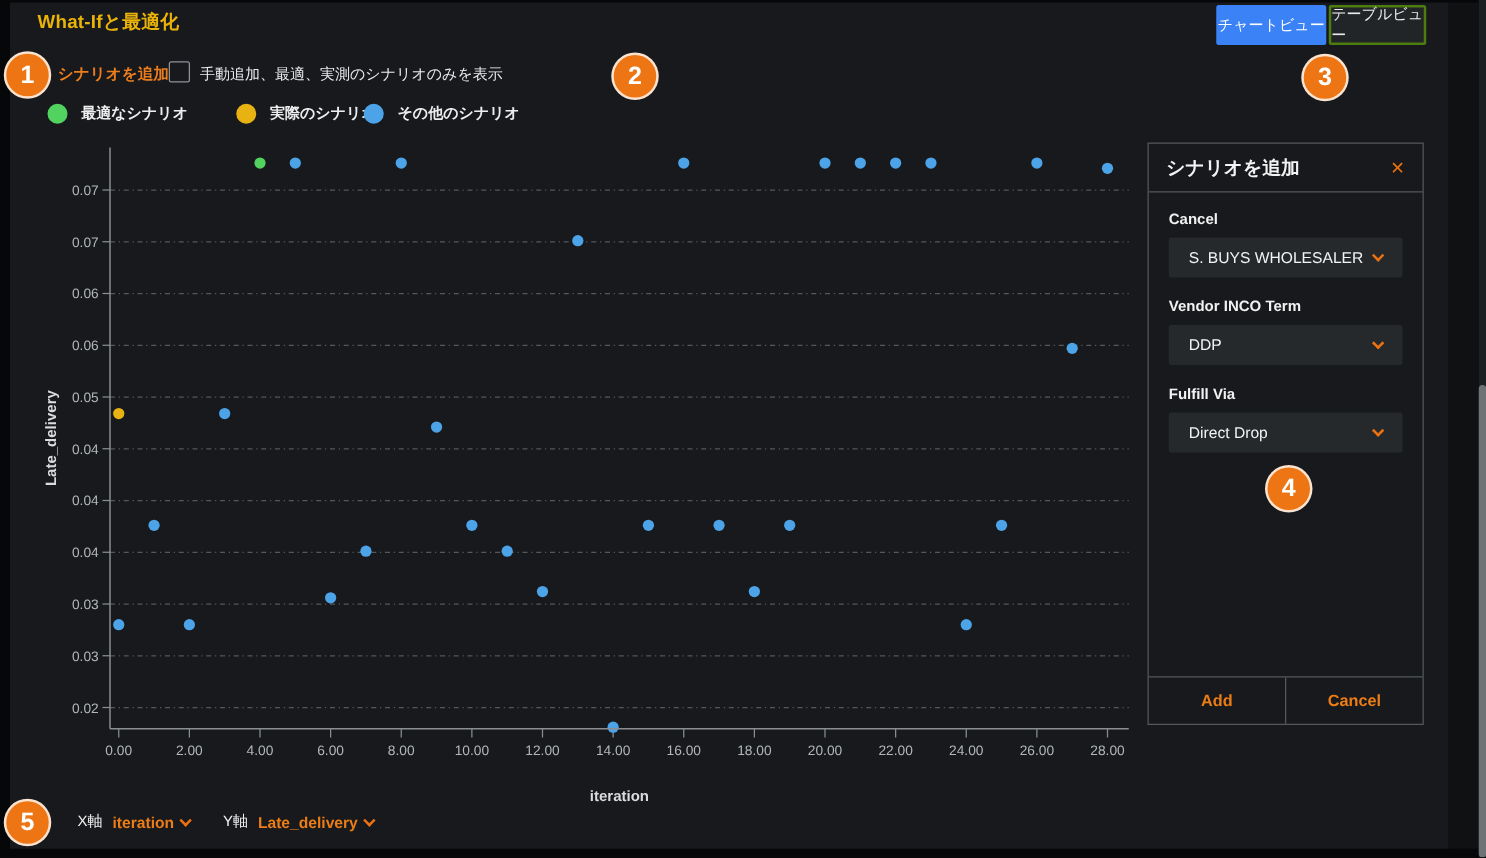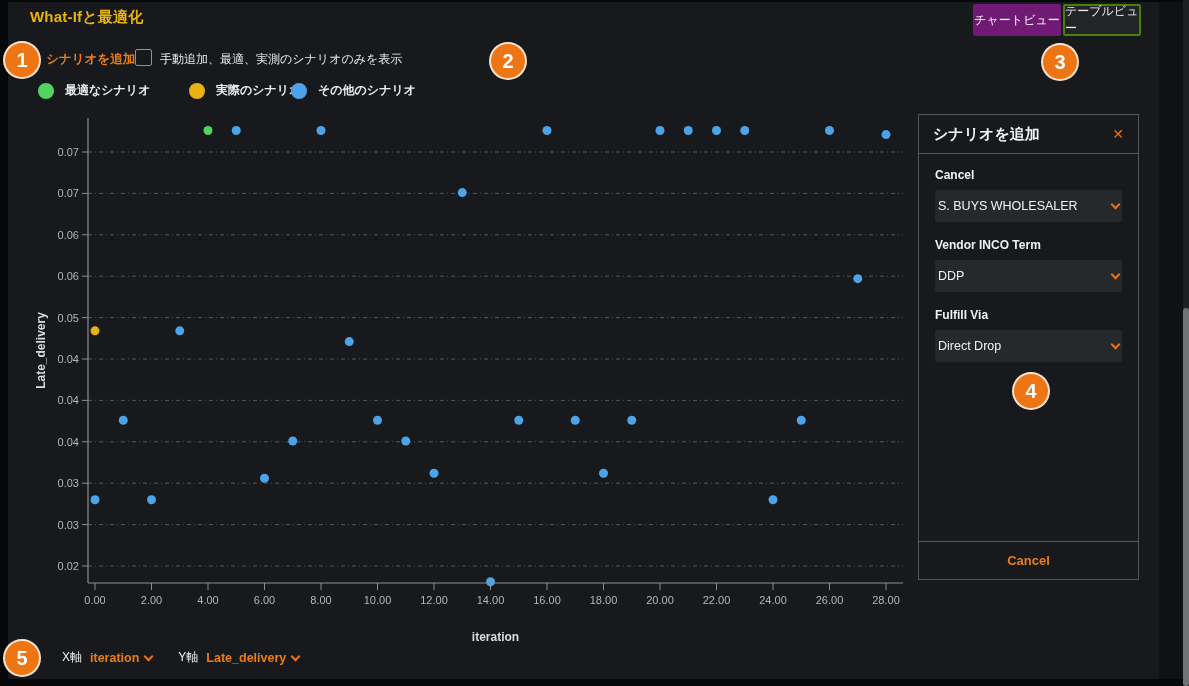--- a/index.html
+++ b/index.html
@@ -8,21 +8,21 @@
   .app { position:relative; width:1189px; height:686px; background:#060708; overflow:hidden; }
   .main-bg { position:absolute; left:8px; top:2px; width:1151px; height:677px; background:#17191c; }
   .right-strip { position:absolute; left:1159px; top:2px; width:24px; height:677px; background:#0f1113; }
   .scroll-track { position:absolute; left:1183px; top:0; width:6px; height:686px; background:#1d2022; }
   .scroll-thumb { position:absolute; left:1183px; top:308px; width:6px; height:378px; background:#6f7376; border-radius:3px; }
 
   .page-title { position:absolute; left:30px; top:8px; font-size:15px; font-weight:bold; color:#eab308; letter-spacing:.2px; }
 
   .view-toggle { position:absolute; left:973px; top:4px; display:flex; }
   .vt-btn { height:32px; display:flex; align-items:center; justify-content:center; font-size:12px; border-radius:2px; cursor:pointer; }
-  .vt-chart { width:88px; background:#701a75; color:#ffffff; }
+  .vt-chart { width:88px; background:#3b82f6; color:#ffffff; }
   .vt-table { width:78px; background:#222528; color:#e9ebec; border:2px solid #4d7c0f; margin-left:2px; }
 
   .add-link { position:absolute; left:33px; top:51px; color:#ec7d1c; font-size:12.5px; font-weight:bold; cursor:pointer; display:flex; align-items:center; }
   .add-link .plus { margin-right:5px; font-size:14px; }
 
   .checkbox { position:absolute; left:135px; top:49px; width:17px; height:17px; border:1px solid #8e9296; border-radius:2px; background:transparent; cursor:pointer; }
   .checkbox-label { position:absolute; left:160px; top:51px; font-size:12px; color:#e9ebec; }
 
   .legend { position:absolute; left:0; top:82px; width:600px; height:18px; }
   .legend-item { position:absolute; display:flex; align-items:center; }
@@ -30,21 +30,21 @@
   .legend-label { font-size:12px; font-weight:bold; color:#eceeee; }
 
   #chart-svg { position:absolute; left:0; top:0; }
 
   .panel { position:absolute; left:918px; top:114px; width:221px; height:466px; background:#17191c; border:1px solid #54585b; }
   .panel-header { height:39px; border-bottom:1px solid #54585b; display:flex; align-items:center; justify-content:space-between; padding:0 14px; }
   .panel-title { font-size:15px; font-weight:bold; color:#f2f4f4; }
   .panel-close { color:#ec7211; font-size:14px; font-weight:bold; cursor:pointer; }
   .panel-body { padding:14px 16px 0 16px; }
   .field-label { font-size:12px; font-weight:bold; color:#f0f2f2; margin-bottom:8px; }
-  .select { height:32px; background:#26292c; border-radius:2px; display:flex; align-items:center; justify-content:space-between; padding:0 3px; margin-bottom:16px; cursor:pointer; }
+  .select { height:32px; background:#26292c; border-radius:2px; display:flex; align-items:center; justify-content:space-between; padding:0 16px; margin-bottom:16px; cursor:pointer; }
   .select-value { font-size:12.5px; color:#f2f4f4; }
   .chev { display:inline-block; width:7px; height:7px; border-right:2px solid #ec7211; border-bottom:2px solid #ec7211; transform:rotate(45deg); margin-top:-3px; }
   .panel-footer { position:absolute; left:0; bottom:0; width:100%; height:38px; border-top:1px solid #54585b; display:flex; }
   .footer-btn { flex:1; display:flex; align-items:center; justify-content:center; font-size:13px; font-weight:bold; color:#ec7d16; cursor:pointer; }
   .footer-btn.first { border-right:1px solid #54585b; }
 
   .axis-controls { position:absolute; left:62px; top:649px; display:flex; align-items:center; font-size:12px; }
   .axis-static { color:#f0f2f2; font-weight:normal; }
   .axis-select { display:flex; align-items:center; color:#ec7d16; font-weight:bold; font-size:12.5px; margin-left:8px; cursor:pointer; }
   .axis-select .chev { margin-left:6px; margin-top:-2px; }
@@ -220,20 +220,21 @@
         <span class="select-value">DDP</span>
         <span class="chev"></span>
       </div>
       <div class="field-label">Fulfill Via</div>
       <div class="select">
         <span class="select-value">Direct Drop</span>
         <span class="chev"></span>
       </div>
     </div>
     <div class="panel-footer">
+      <div class="footer-btn first">Add</div>
       <div class="footer-btn">Cancel</div>
     </div>
   </div>
 
   <div class="axis-controls">
     <span class="axis-static">X軸</span>
     <span class="axis-select">
       <span>iteration</span>
       <span class="chev"></span>
     </span>

